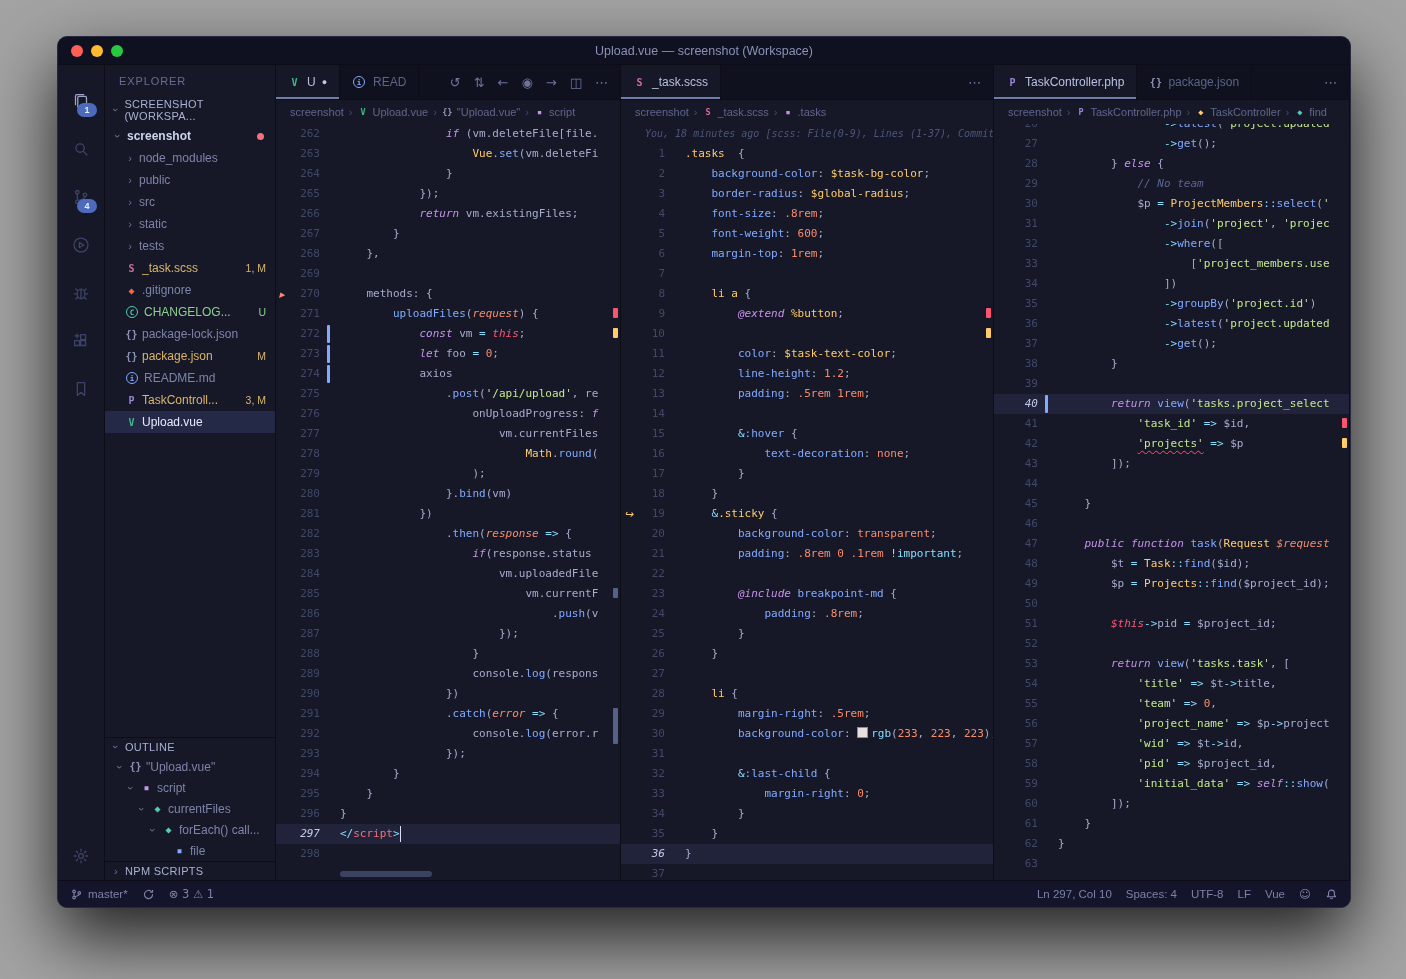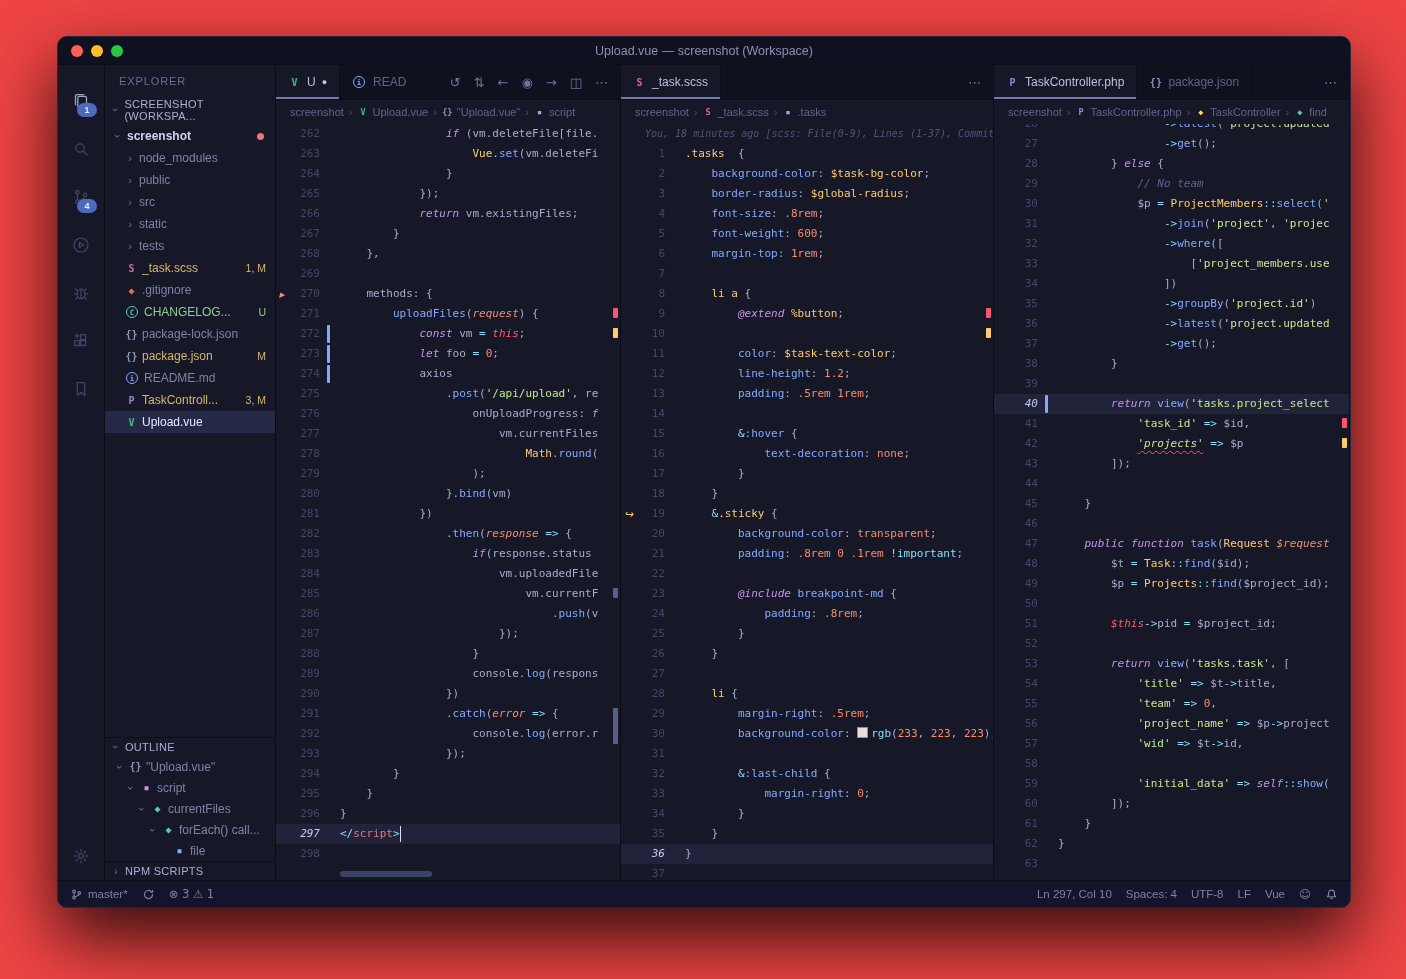--- a/index.html
+++ b/index.html
@@ -1,16 +1,16 @@
 <!DOCTYPE html>
 <html><head>
 <meta charset="utf-8">
 <style>
   html,body{margin:0;padding:0;background:#000;}
-  .stage{position:relative;width:1406px;height:979px;background:#ef4444;overflow:hidden;font-family:"Liberation Sans",sans-serif;}
+  .stage{position:relative;width:1406px;height:979px;background:#a3a3a3;overflow:hidden;font-family:"Liberation Sans",sans-serif;}
   .window{position:absolute;left:57px;top:36px;width:1292px;height:870px;background:#161828;border-radius:10px;overflow:hidden;
           box-shadow:0 30px 70px rgba(0,0,0,.8);border:1px solid #26283d;display:flex;flex-direction:column;}
   
   .titlebar{height:27px;flex:none;background:#101120;display:flex;align-items:center;position:relative;border-bottom:1px solid #0c0d16;}
   .lights{display:flex;gap:8px;margin-left:13px;}
   .light{width:12px;height:12px;border-radius:50%;}
   .light.r{background:#ff5f57}.light.y{background:#febc2e}.light.g{background:#28c840}
   .wtitle{position:absolute;left:0;right:0;text-align:center;font-size:12.5px;color:#8b91b5;pointer-events:none;}
   
   .main{flex:1;display:flex;min-height:0;}
@@ -78,21 +78,21 @@
   .t-k{color:#c792ea;font-style:italic}
   .t-f{color:#82aaff}
   .t-s{color:#c3e88d}
   .t-n{color:#f78c6c}
   .t-o{color:#89ddff}
   .t-c{color:#ffcb6b}
   .t-v{color:#ff5572;font-style:italic}
   .t-m{color:#5b6395;font-style:italic}
   .t-t{color:#f07178}
   .t-p{color:#f78c6c;font-style:italic}
-  .sq{text-decoration:underline wavy #ff5370;text-decoration-thickness:1px;text-underline-offset:3px;font-style:italic;}
+  .sq{text-decoration:underline wavy #ff5370;text-decoration-thickness:1px;text-underline-offset:3px;}
   .swatch{display:inline-block;width:9px;height:9px;border:1px solid #8d8d8d;margin-right:3px;transform:translateY(1px);}
   
   .statusbar{height:26px;flex:none;border-top:1px solid #0c0d16;display:flex;align-items:center;padding:0 12px;font-size:11.5px;color:#7b82a6;gap:14px;background:#14152a;}
   .sb-item{display:flex;align-items:center;gap:5px;cursor:pointer;white-space:nowrap;}
   .sb-right{margin-left:auto;display:flex;align-items:center;gap:14px;}
   .glyph{font-family:"DejaVu Sans",sans-serif;}
 </style>
 </head>
 <body>
 
@@ -493,21 +493,21 @@
                 <div class="line"><span class="ln">48</span><span class="lgap"></span><span class="codetxt"><span class="t-g">        $t </span><span class="t-o">=</span><span class="t-g"> </span><span class="t-c">Task</span><span class="t-o">::</span><span class="t-f">find</span><span class="t-g">($id);</span></span></div>
                 <div class="line"><span class="ln">49</span><span class="lgap"></span><span class="codetxt"><span class="t-g">        $p </span><span class="t-o">=</span><span class="t-g"> </span><span class="t-c">Projects</span><span class="t-o">::</span><span class="t-f">find</span><span class="t-g">($project_id);</span></span></div>
                 <div class="line"><span class="ln">50</span><span class="lgap"></span><span class="codetxt"></span></div>
                 <div class="line"><span class="ln">51</span><span class="lgap"></span><span class="codetxt"><span class="t-g">        </span><span class="t-v">$this</span><span class="t-o">-&gt;</span><span class="t-g">pid </span><span class="t-o">=</span><span class="t-g"> $project_id;</span></span></div>
                 <div class="line"><span class="ln">52</span><span class="lgap"></span><span class="codetxt"></span></div>
                 <div class="line"><span class="ln">53</span><span class="lgap"></span><span class="codetxt"><span class="t-g">        </span><span class="t-k">return</span><span class="t-g"> </span><span class="t-f">view</span><span class="t-g">(</span><span class="t-s">'tasks.task'</span><span class="t-g">, [</span></span></div>
                 <div class="line"><span class="ln">54</span><span class="lgap"></span><span class="codetxt"><span class="t-g">            </span><span class="t-s">'title'</span><span class="t-g"> </span><span class="t-o">=&gt;</span><span class="t-g"> $t</span><span class="t-o">-&gt;</span><span class="t-g">title,</span></span></div>
                 <div class="line"><span class="ln">55</span><span class="lgap"></span><span class="codetxt"><span class="t-g">            </span><span class="t-s">'team'</span><span class="t-g"> </span><span class="t-o">=&gt;</span><span class="t-g"> </span><span class="t-n">0</span><span class="t-g">,</span></span></div>
                 <div class="line"><span class="ln">56</span><span class="lgap"></span><span class="codetxt"><span class="t-g">            </span><span class="t-s">'project_name'</span><span class="t-g"> </span><span class="t-o">=&gt;</span><span class="t-g"> $p</span><span class="t-o">-&gt;</span><span class="t-g">project</span></span></div>
                 <div class="line"><span class="ln">57</span><span class="lgap"></span><span class="codetxt"><span class="t-g">            </span><span class="t-s">'wid'</span><span class="t-g"> </span><span class="t-o">=&gt;</span><span class="t-g"> $t</span><span class="t-o">-&gt;</span><span class="t-g">id,</span></span></div>
-                <div class="line"><span class="ln">58</span><span class="lgap"></span></div>
+                <div class="line"><span class="ln">58</span><span class="lgap"></span><span class="codetxt"><span class="t-g">            </span><span class="t-s">'pid'</span><span class="t-g"> </span><span class="t-o">=&gt;</span><span class="t-g"> $project_id,</span></span></div>
                 <div class="line"><span class="ln">59</span><span class="lgap"></span><span class="codetxt"><span class="t-g">            </span><span class="t-s">'initial_data'</span><span class="t-g"> </span><span class="t-o">=&gt;</span><span class="t-g"> </span><span class="t-k">self</span><span class="t-o">::</span><span class="t-f">show</span><span class="t-g">(</span></span></div>
                 <div class="line"><span class="ln">60</span><span class="lgap"></span><span class="codetxt"><span class="t-g">        ]);</span></span></div>
                 <div class="line"><span class="ln">61</span><span class="lgap"></span><span class="codetxt"><span class="t-g">    }</span></span></div>
                 <div class="line"><span class="ln">62</span><span class="lgap"></span><span class="codetxt"><span class="t-g">}</span></span></div>
                 <div class="line"><span class="ln">63</span><span class="lgap"></span><span class="codetxt"></span></div>
               </div>
               <i class="ruler-mark" style="top: 294px; height: 10px; background: rgb(255, 83, 112);"></i>
               <i class="ruler-mark" style="top: 314px; height: 10px; background: rgb(255, 203, 107);"></i>
             </div>
           </div>

